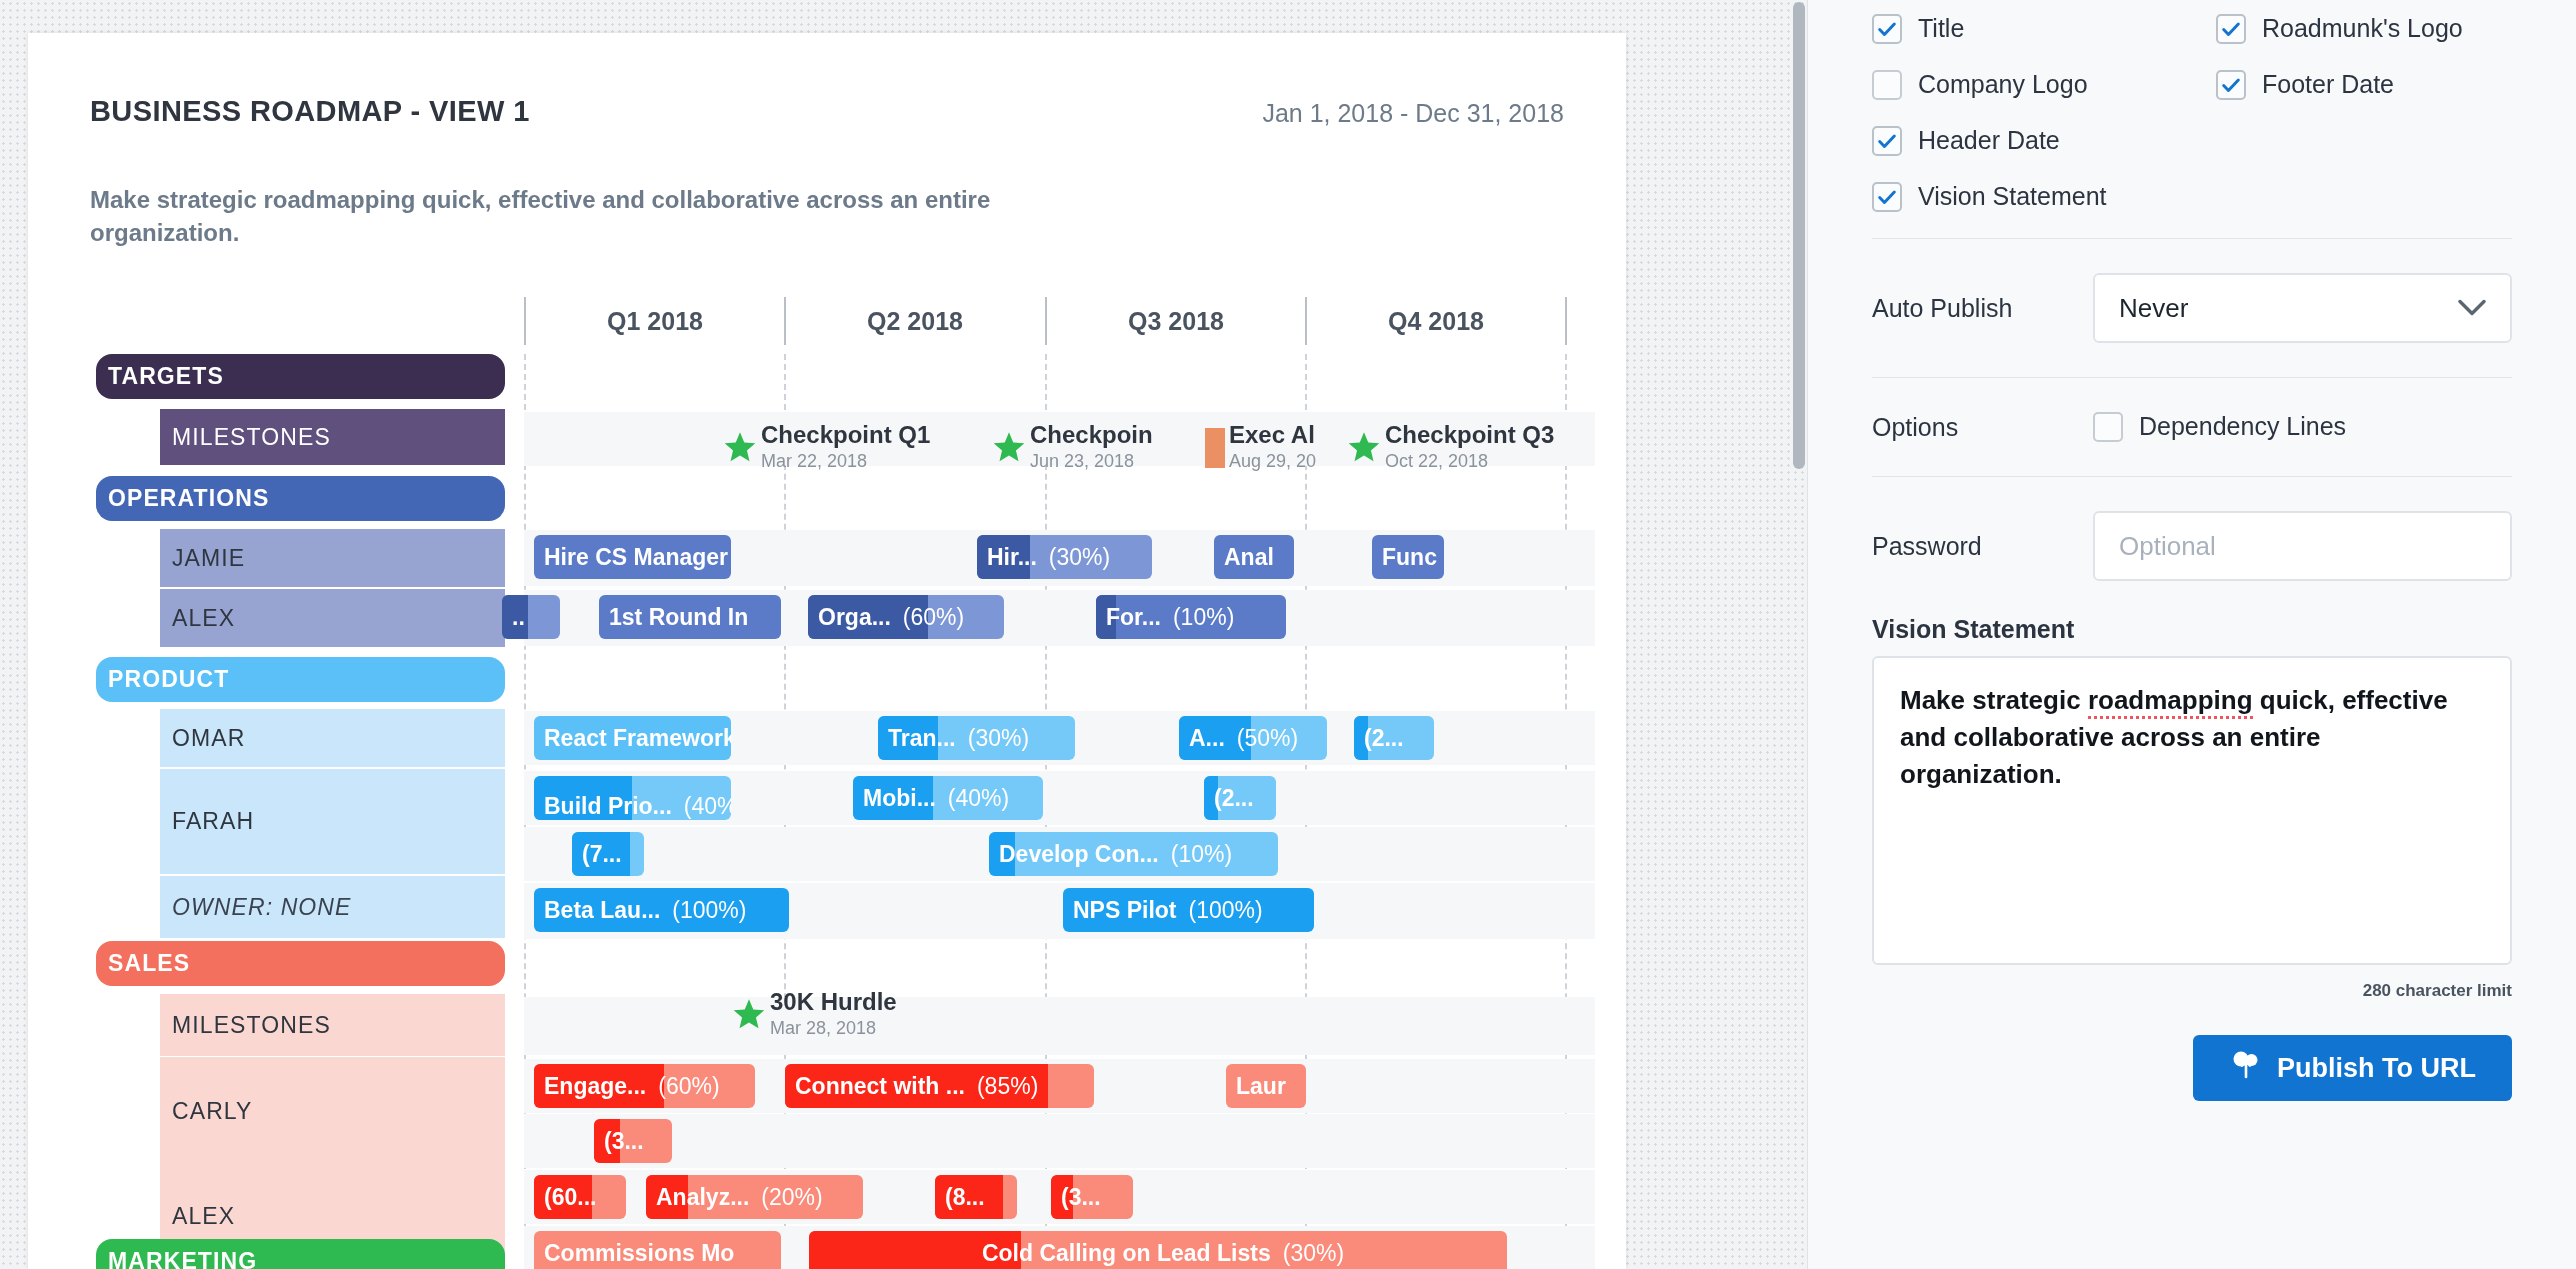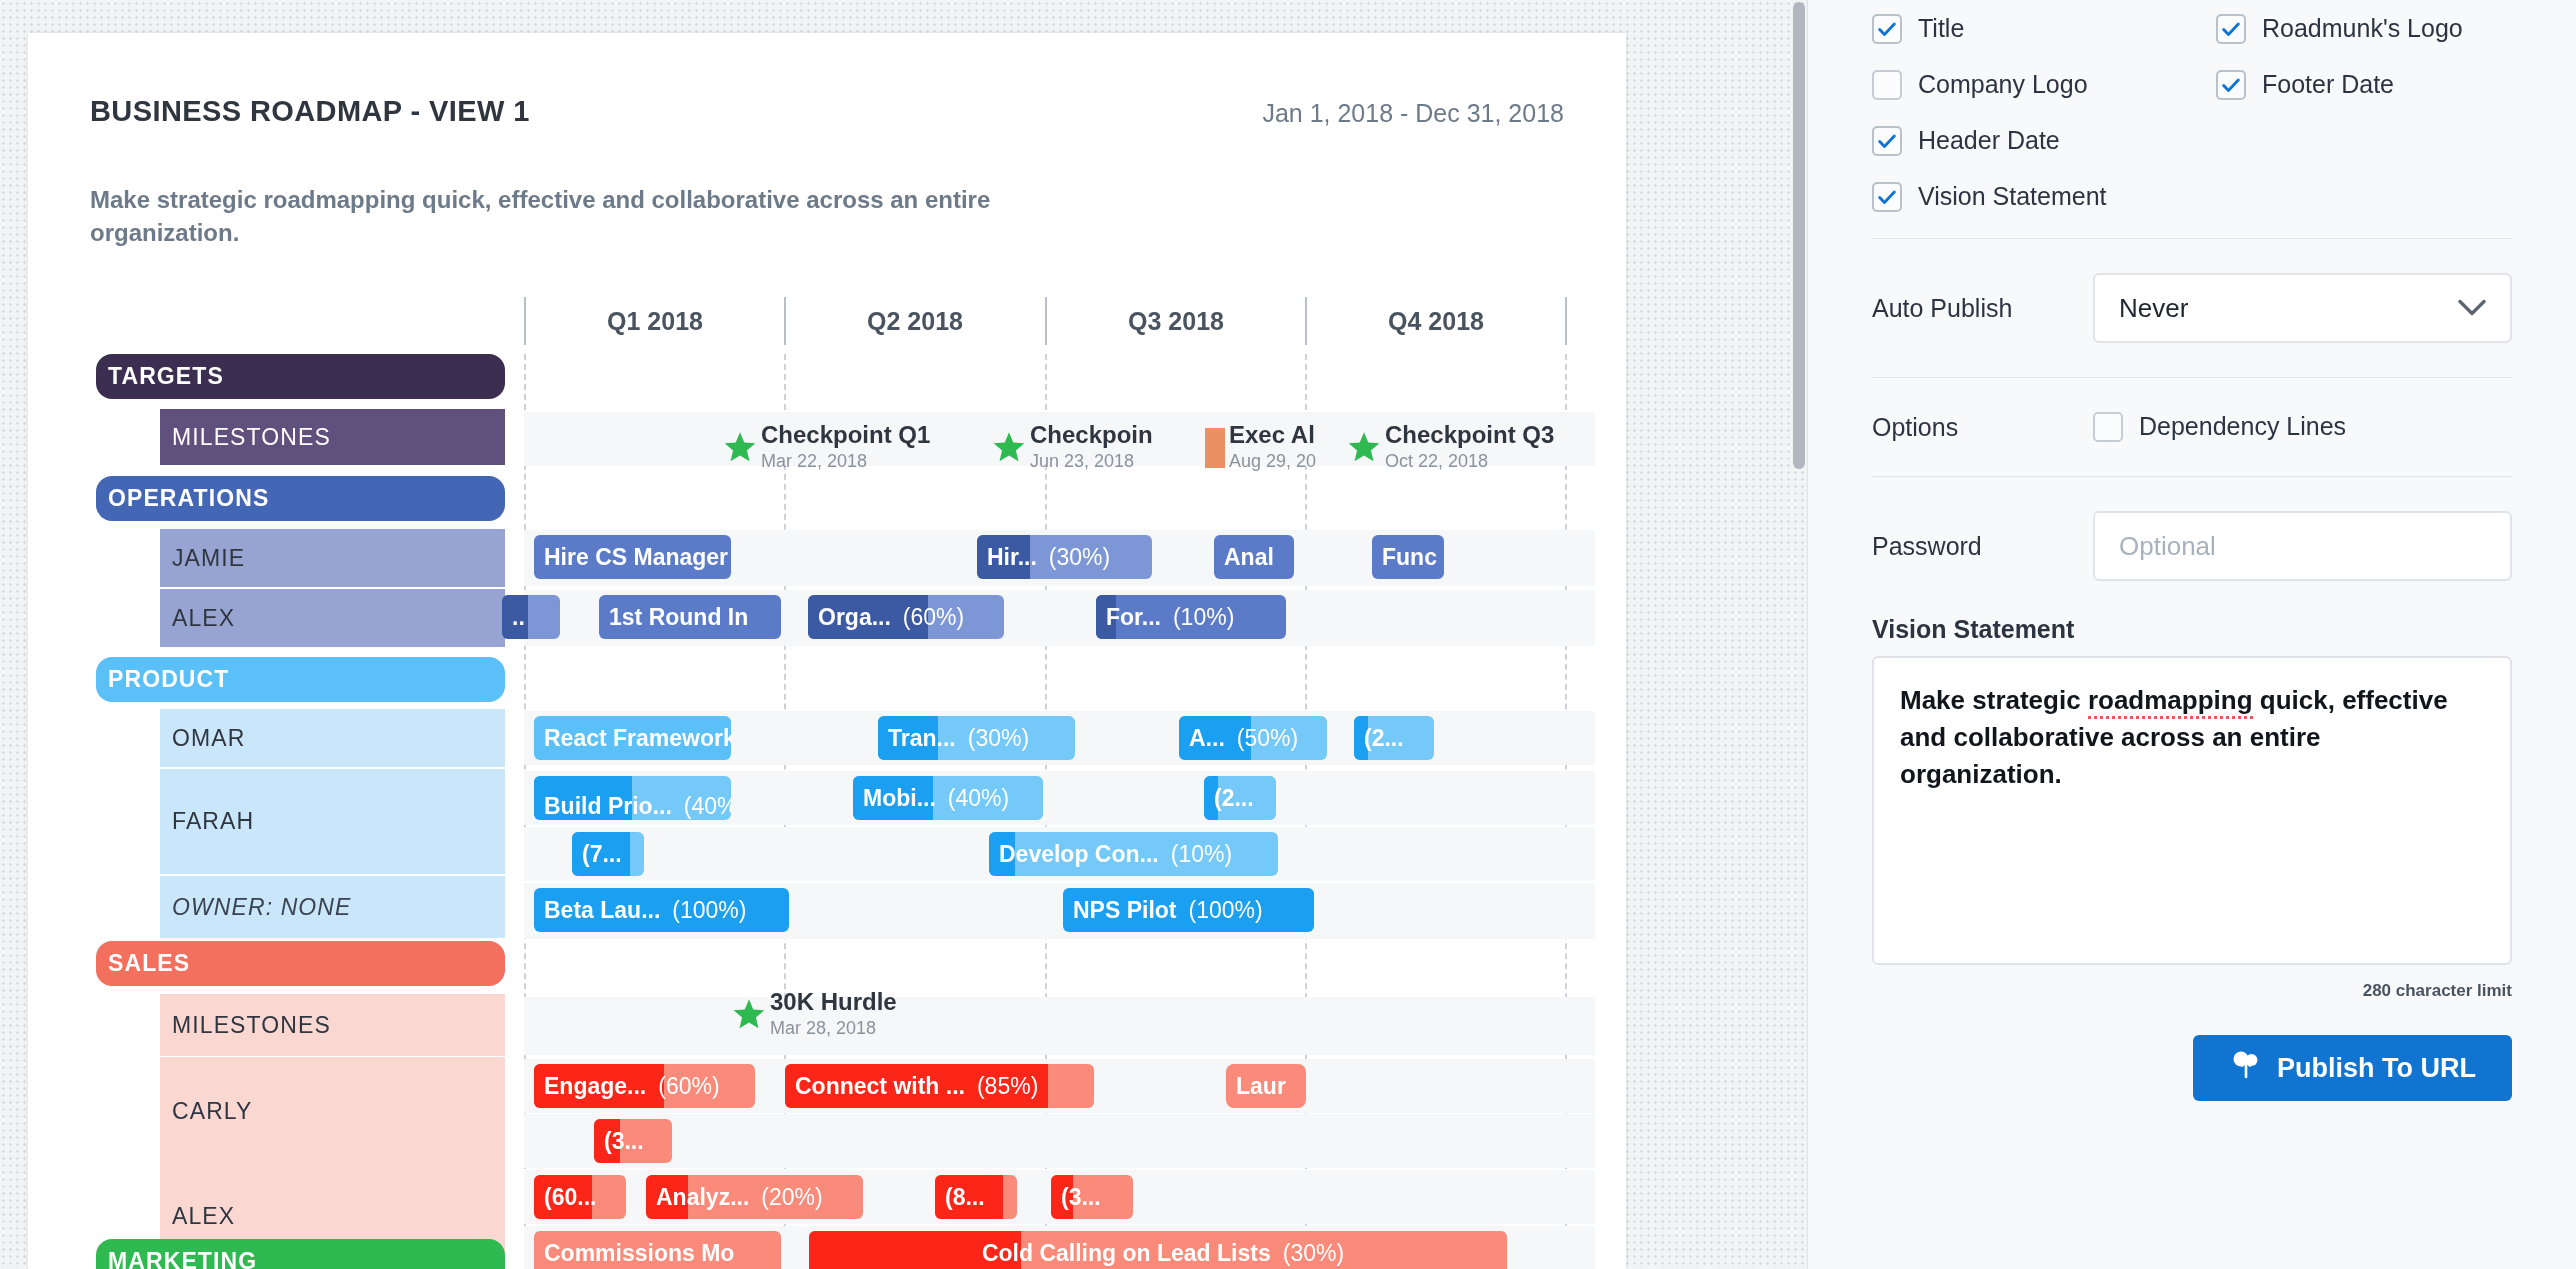--- a/index.html
+++ b/index.html
@@ -424,21 +424,21 @@
     <div class="bar" style="left:506px;top:1031px;width:221px;background:#fa8a7a;text-align:right;">
       <span class="fill" style="width:130px;background:#fb2618;"></span>
       <span class="txt">Engage...</span>
       <span class="pct">(60%)</span>
     </div>
     <div class="bar" style="left:757px;top:1031px;width:309px;background:#fa8a7a;">
       <span class="fill" style="width:263px;background:#fb2618;"></span>
       <span class="txt">Connect with ...</span>
       <span class="pct">(85%)</span>
     </div>
-    <div class="bar" style="left:1198px;top:1031px;width:80px;background:#fa8a7a;border-radius:8px;">
+    <div class="bar" style="left:1198px;top:1031px;width:80px;background:#fa8a7a;">
       <span class="txt">Laur</span>
       <span class="pct"></span>
     </div>
 
     <div class="bar" style="left:566px;top:1086px;width:78px;background:#fa8a7a;">
       <span class="fill" style="width:26px;background:#fb2618;"></span>
       <span class="txt">(3...</span>
       <span class="pct"></span>
     </div>
 

